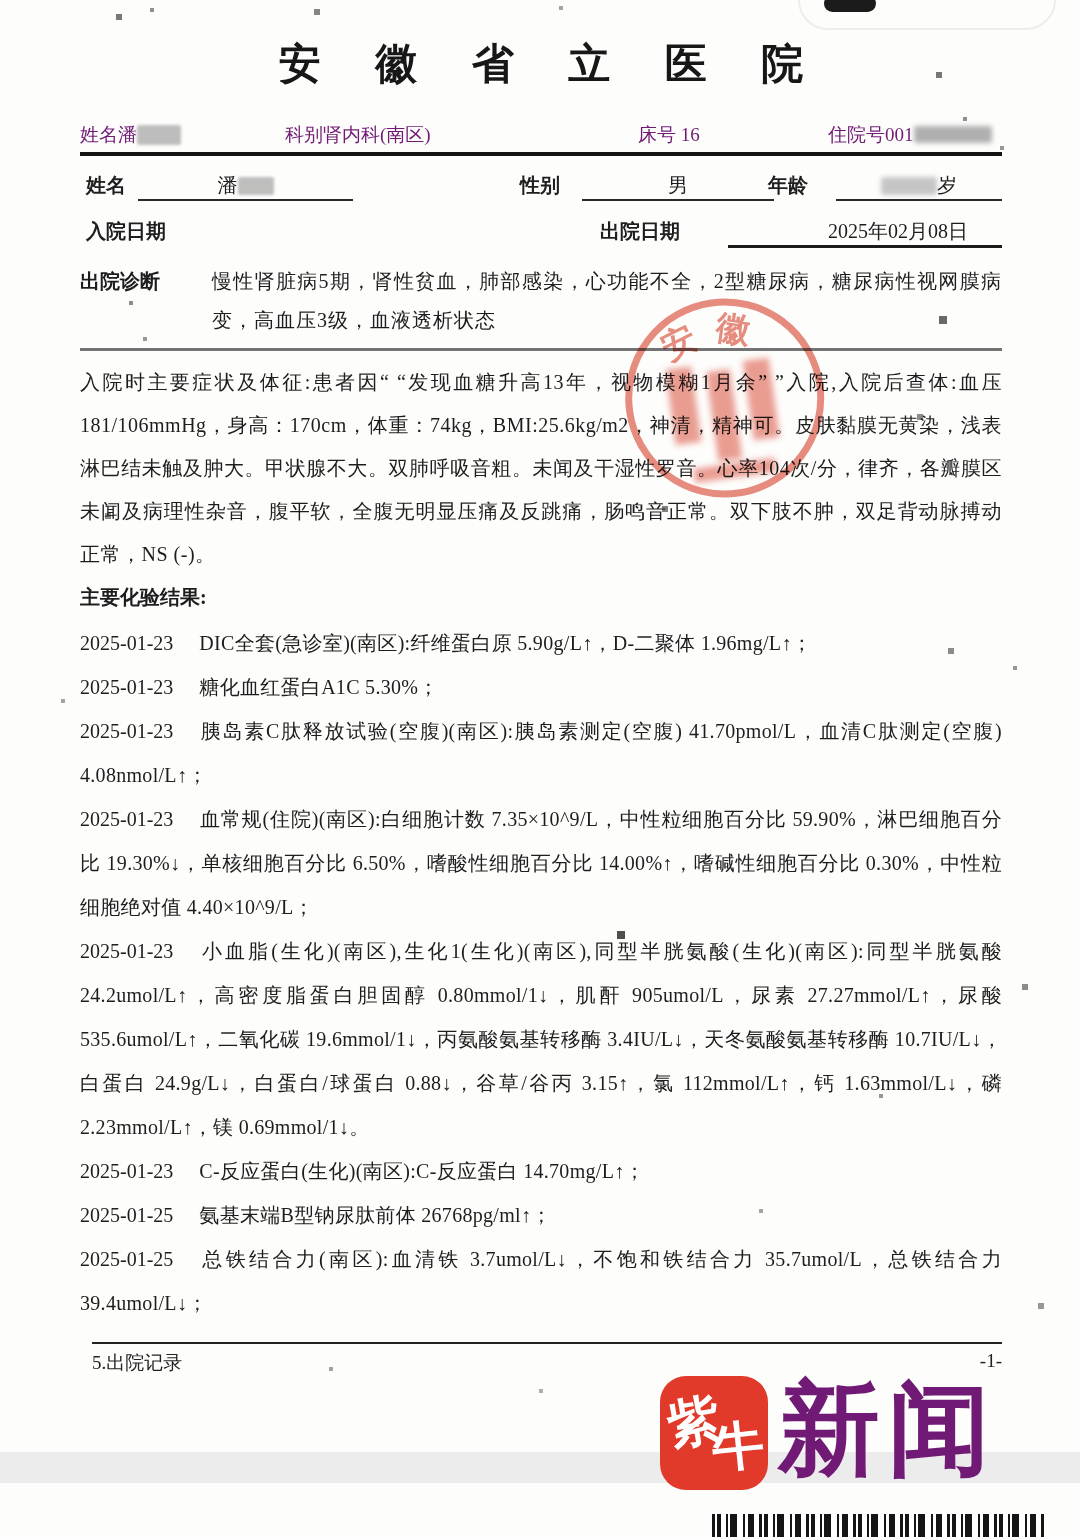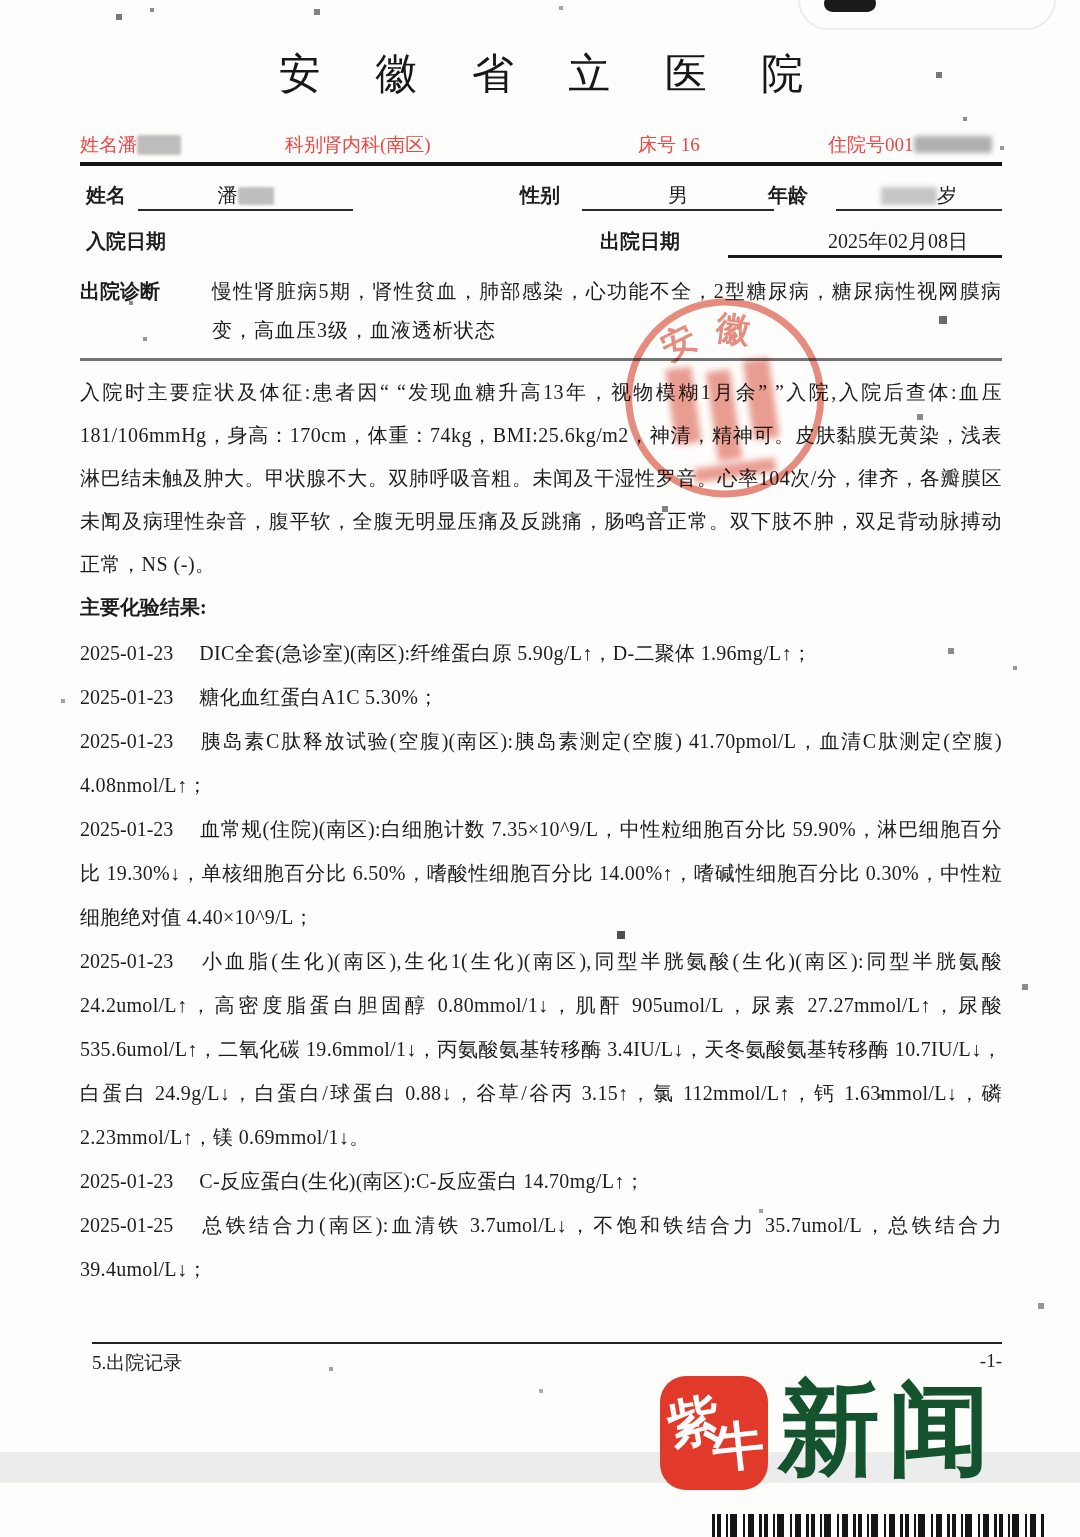--- a/index.html
+++ b/index.html
@@ -8,27 +8,27 @@
   .page { position:relative; width:1080px; height:1537px; background:#fdfdfc; overflow:hidden; }
 
   
   .phone-chrome { position:absolute; top:-48px; right:24px; width:258px; height:78px;
     border:2px solid #ededed; border-radius:30px; background:transparent; }
   .phone-pill { position:absolute; top:-5px; left:824px; width:52px; height:17px;
     background:#1b1b1b; border-radius:9px; }
 
   .doc { position:absolute; top:26px; left:80px; width:922px; height:1312px; overflow:hidden; }
 
-  .hospital-title { text-align:center; font-size:42px; font-weight:normal; letter-spacing:22px;
-    padding-left:22px; color:#171717; margin-top:20px; }
+  .hospital-title { text-align:center; font-size:42px; font-weight:bold; letter-spacing:22px;
+    padding-left:22px; color:#171717; margin-top:10px; }
   .doc-title { text-align:center; font-size:33px; font-weight:bold; letter-spacing:18px;
     padding-left:18px; color:#1a1a1a; margin-top:28px; }
 
   .header-bar { position:relative; height:40px; margin-top:24px; border-bottom:4px solid #141414;
-    font-size:19px; color:#ef4444; }
+    font-size:19px; color:#701a75; }
   .hb-name { position:absolute; left:0; top:6px; }
   .hb-dept { position:absolute; left:205px; top:6px; }
   .hb-bed  { position:absolute; left:558px; top:6px; }
   .hb-adm  { position:absolute; left:748px; top:6px; }
 
   .redact-box { display:inline-block; width:44px; height:20px; background:#aeaeae;
     vertical-align:-4px; border-radius:2px; filter:blur(1.5px); opacity:.8; }
   .redact-sm { display:inline-block; width:36px; height:18px; background:#a9a9a9;
     vertical-align:-3px; border-radius:2px; filter:blur(1.5px); opacity:.75; }
   .redact-num { display:inline-block; width:78px; height:17px; background:#8f8f8f;
@@ -66,21 +66,21 @@
   .gray-band { position:absolute; left:0; right:0; top:1452px; height:31px; background:#ececec; z-index:1; }
 
   .watermark { position:absolute; left:660px; top:1376px; display:flex; align-items:flex-start;
     gap:10px; z-index:5; }
   .zn-logo { position:relative; width:108px; height:114px; background:#e23a2a;
     border-radius:26px; flex:0 0 auto; }
   .zn-logo .c1 { position:absolute; left:8px; top:12px; font-size:52px; font-weight:bold;
     color:#ffffff; transform:rotate(-10deg); }
   .zn-logo .c2 { position:absolute; left:52px; top:36px; font-size:52px; font-weight:bold;
     color:#ffffff; transform:rotate(-6deg); }
-  .zn-news { font-size:102px; font-weight:bold; color:#14532d; line-height:1.05;
+  .zn-news { font-size:102px; font-weight:bold; color:#701a75; line-height:1.05;
     letter-spacing:8px; }
 
   .barcode { position:absolute; left:712px; top:1514px; width:332px; height:23px; z-index:2;
     background:repeating-linear-gradient(90deg,
       #151515 0 3px, #fff 3px 5px, #151515 5px 9px, #fff 9px 14px,
       #151515 14px 16px, #fff 16px 18px, #151515 18px 25px, #fff 25px 31px,
       #151515 31px 33px, #fff 33px 36px, #151515 36px 42px, #fff 42px 47px); }
 
   .stamp { position:absolute; left:616px; top:296px; width:218px; height:208px;
     transform:rotate(-8deg); opacity:.6; mix-blend-mode:multiply; z-index:4; pointer-events:none; }
@@ -157,20 +157,21 @@
   <p class="lab-entry"><span class="lab-date">2025-01-23</span><span class="lab-text">糖化血红蛋白A1C 5.30%；</span></p>
 
   <p class="lab-entry"><span class="lab-date">2025-01-23</span><span class="lab-text">胰岛素C肽释放试验(空腹)(南区):胰岛素测定(空腹) 41.70pmol/L，血清C肽测定(空腹) 4.08nmol/L↑；</span></p>
 
   <p class="lab-entry"><span class="lab-date">2025-01-23</span><span class="lab-text">血常规(住院)(南区):白细胞计数 7.35×10^9/L，中性粒细胞百分比 59.90%，淋巴细胞百分比 19.30%↓，单核细胞百分比 6.50%，嗜酸性细胞百分比 14.00%↑，嗜碱性细胞百分比 0.30%，中性粒细胞绝对值 4.40×10^9/L；</span></p>
 
   <p class="lab-entry"><span class="lab-date">2025-01-23</span><span class="lab-text">小血脂(生化)(南区),生化1(生化)(南区),同型半胱氨酸(生化)(南区):同型半胱氨酸 24.2umol/L↑，高密度脂蛋白胆固醇 0.80mmol/1↓，肌酐 905umol/L，尿素 27.27mmol/L↑，尿酸 535.6umol/L↑，二氧化碳 19.6mmol/1↓，丙氨酸氨基转移酶 3.4IU/L↓，天冬氨酸氨基转移酶 10.7IU/L↓，白蛋白 24.9g/L↓，白蛋白/球蛋白 0.88↓，谷草/谷丙 3.15↑，氯 112mmol/L↑，钙 1.63mmol/L↓，磷 2.23mmol/L↑，镁 0.69mmol/1↓。</span></p>
 
   <p class="lab-entry"><span class="lab-date">2025-01-23</span><span class="lab-text">C-反应蛋白(生化)(南区):C-反应蛋白 14.70mg/L↑；</span></p>
 
+  <p class="lab-entry"><span class="lab-date">2025-01-25</span><span class="lab-text">氨基末端B型钠尿肽前体 26768pg/ml↑；</span></p>
 
   <p class="lab-entry"><span class="lab-date">2025-01-25</span><span class="lab-text">总铁结合力(南区):血清铁 3.7umol/L↓，不饱和铁结合力 35.7umol/L，总铁结合力 39.4umol/L↓；</span></p>
 
 </div>
   </div>
 
   <div class="footer">
     <span>5.出院记录</span>
     <span>-1-</span>
   </div>

